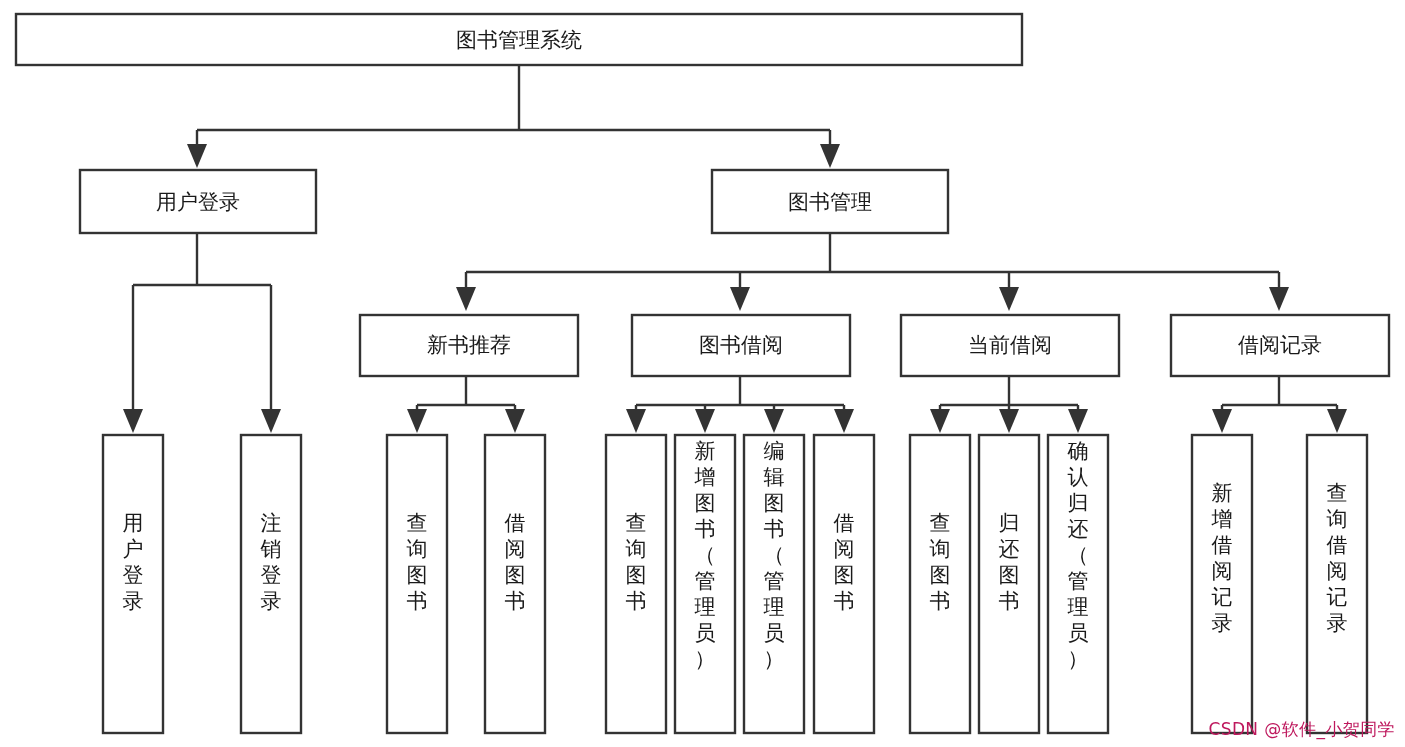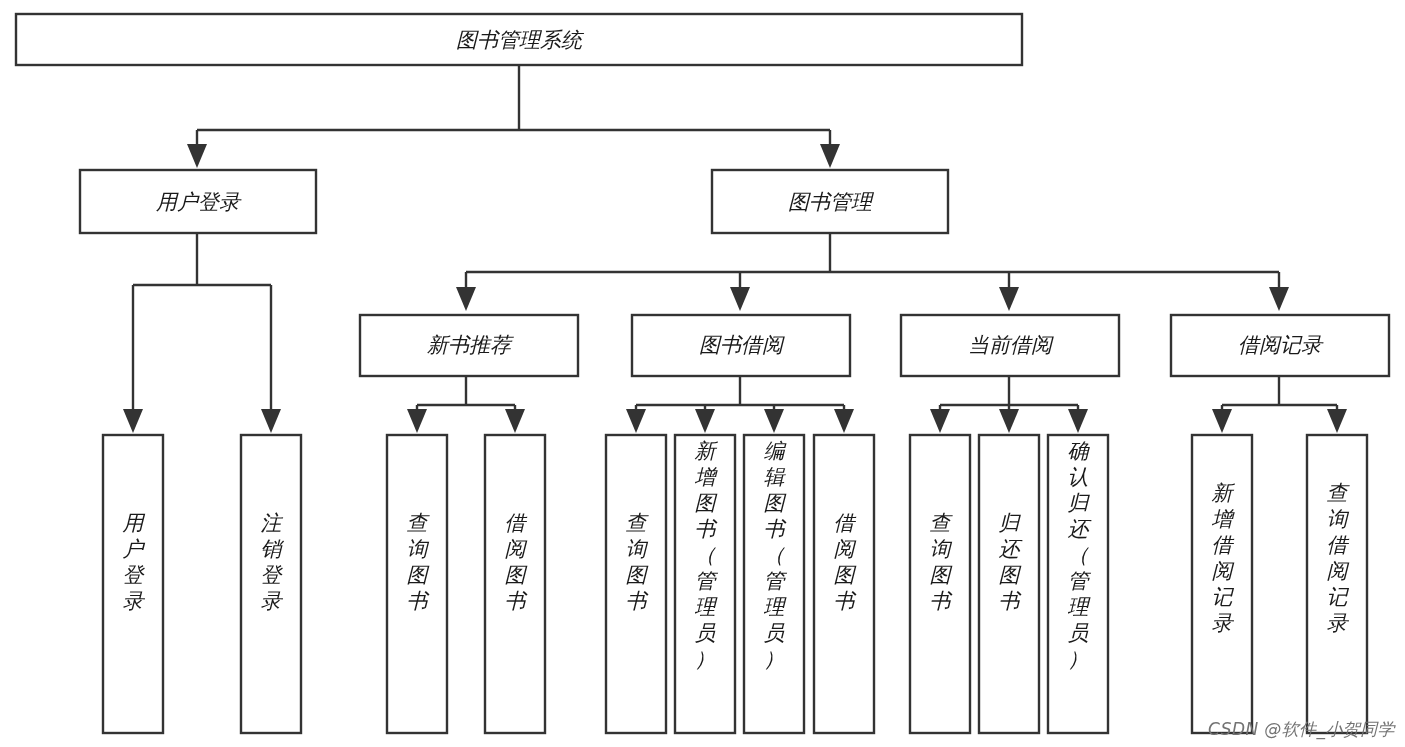--- a/index.html
+++ b/index.html
@@ -11,21 +11,20 @@
     width: 1405px;
     height: 747px;
     font-family: "DejaVu Sans", "Liberation Sans", sans-serif;
     overflow: hidden;
   }
   #diagram-root {
     position: relative;
     width: 1405px;
     height: 747px;
     background: #ffffff;
-    font-style: italic;
   }
   svg.flow {
     position: absolute;
     top: 0;
     left: 0;
     width: 1405px;
     height: 747px;
     display: block;
   }
   .node-rect {
@@ -55,21 +54,21 @@
     font-family: "DejaVu Sans", "Liberation Sans", sans-serif;
     font-size: 21px;
     text-anchor: middle;
   }
   .watermark {
     position: absolute;
     right: 10px;
     bottom: 6px;
     font-family: "DejaVu Sans", "Liberation Sans", sans-serif;
     font-size: 17px;
-    color: #737373;
+    color: #be185d;
     letter-spacing: 0.4px;
     white-space: nowrap;
     user-select: none;
   }
 </style>
 </head>
 <body>
 
 <div id="diagram-root">
 

